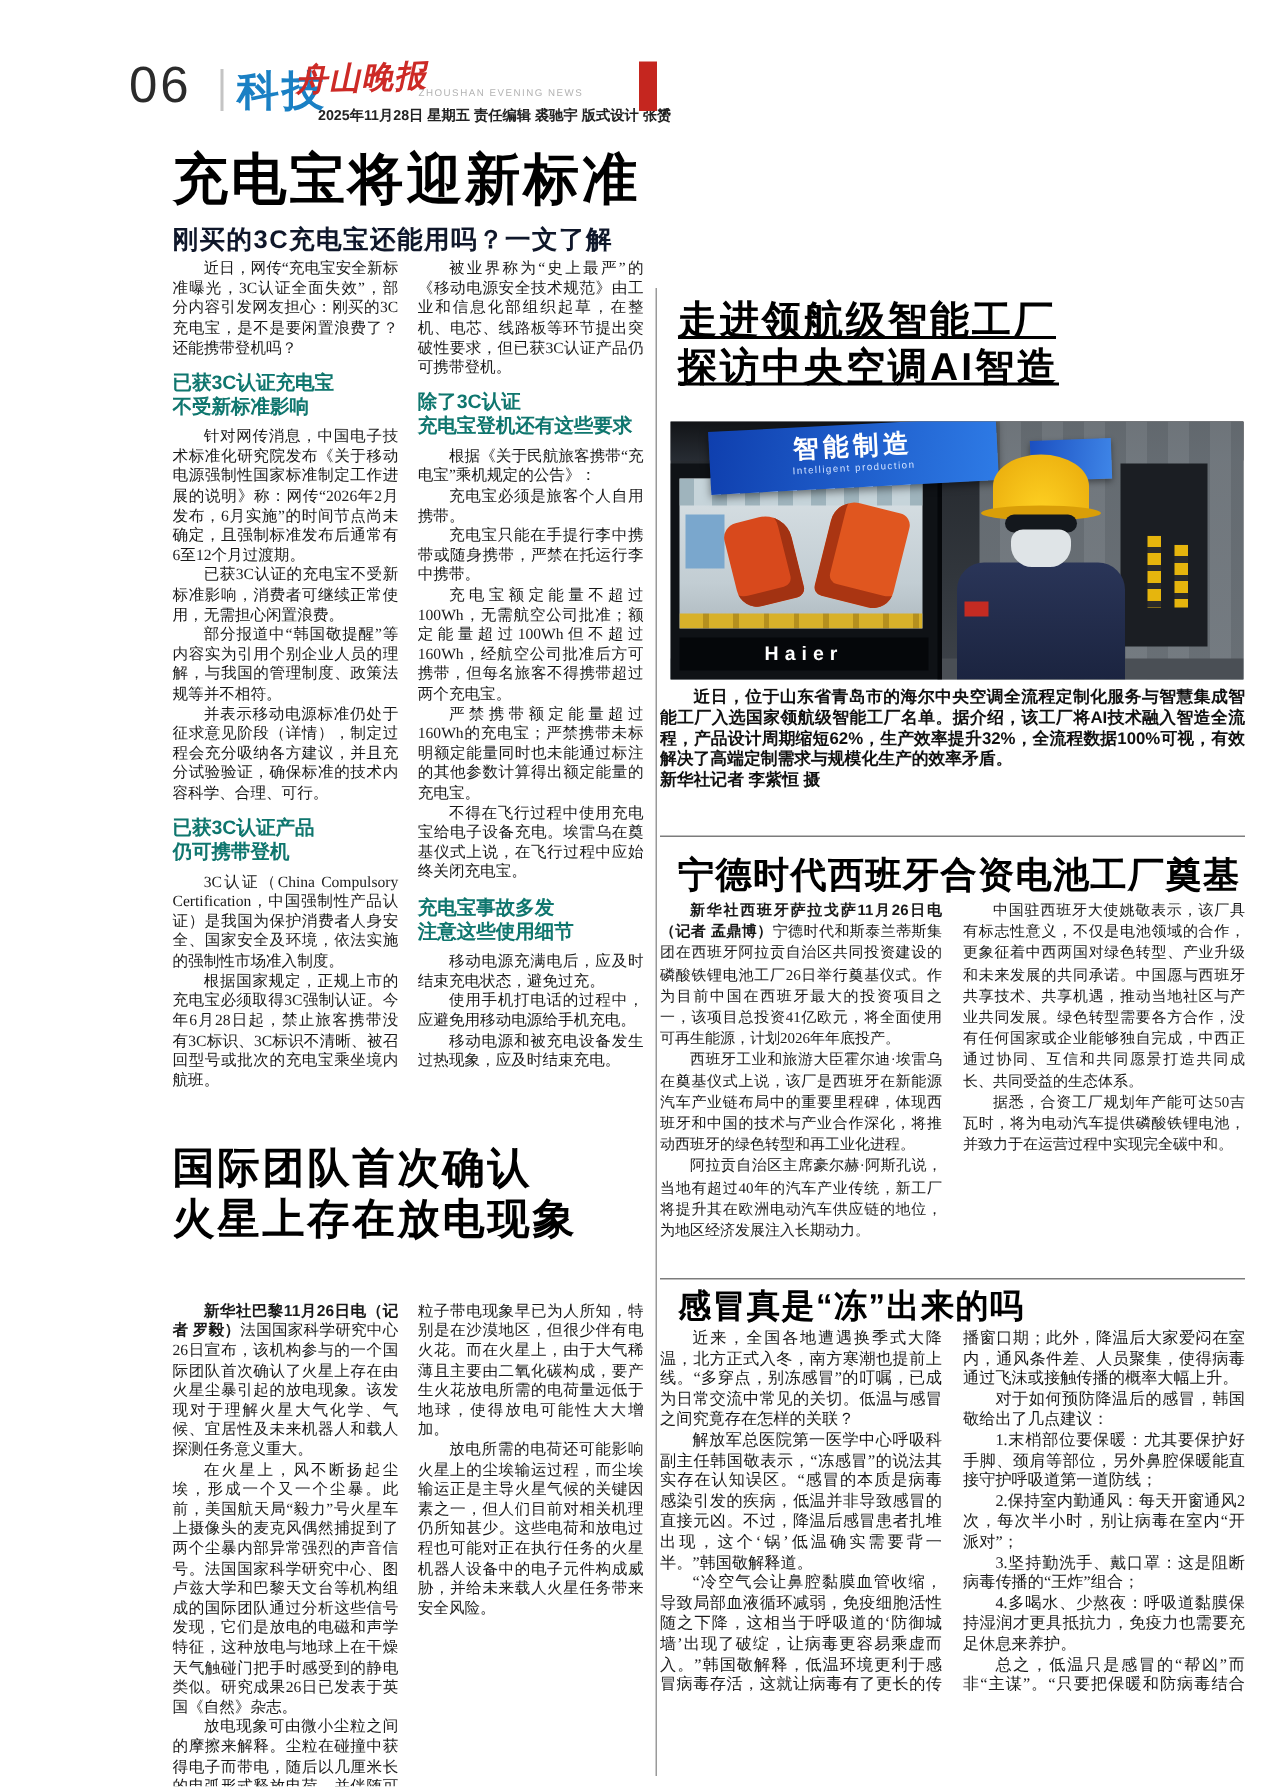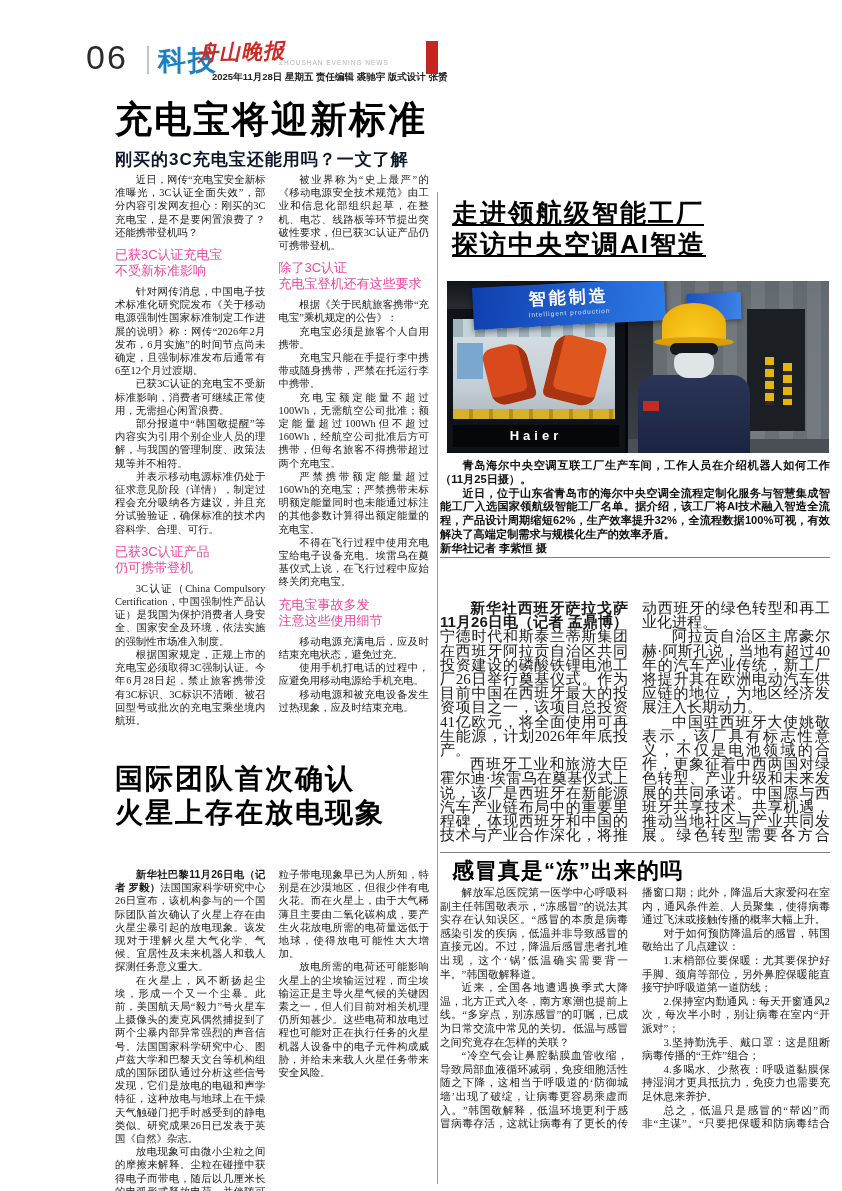--- a/index.html
+++ b/index.html
@@ -34,30 +34,30 @@
                  font-size:17px;font-weight:700;color:#0f172a;letter-spacing:1px;}
   .mars-headline{left:115px;top:762px;font-size:28px;line-height:34px;letter-spacing:2px;}
   .factory-headline{left:452px;top:198px;font-size:26px;line-height:31px;letter-spacing:2px;text-decoration:underline;}
   .catl-headline{left:452px;top:567px;font-size:24px;letter-spacing:1px;}
   .cold-headline{left:452px;top:856px;font-size:22px;letter-spacing:1px;}
 
   
   .flow{column-gap:13px;column-fill:auto;overflow:hidden;text-align:justify;}
   .flow .para{margin:0;text-indent:2em;}
   .flow .para b{font-family:"Liberation Sans",sans-serif;}
-  .flow .sub-h{font-family:"Liberation Sans",sans-serif;font-weight:400;color:#ec4899;
+  .flow .sub-h{font-family:"Liberation Sans",sans-serif;font-weight:700;color:#0f766e;
                white-space:pre-line;break-inside:avoid;text-indent:0;}
 
   .lead-flow{left:115px;top:173px;width:314px;height:562px;columns:2;
              font-size:10.4px;line-height:13.2px;}
   .lead-flow .sub-h{font-size:13px;line-height:16px;margin:8px 0 6px;}
   .mars-flow{left:115px;top:868px;width:314px;height:347px;columns:2;
              font-size:10.4px;line-height:13.2px;}
   .catl-flow{left:440px;top:601px;width:390px;height:250px;columns:2;column-gap:14px;
-             font-size:15px;line-height:14.2px;}
+             font-size:10px;line-height:14.2px;}
   .cold-flow{left:440px;top:886px;width:390px;height:256px;columns:2;column-gap:14px;
              font-size:10.8px;line-height:13.6px;}
 
   
   .caption-flow{left:440px;top:459px;width:390px;height:96px;overflow:hidden;text-align:justify;
              font-family:"Liberation Sans",sans-serif;font-weight:700;
              font-size:11.2px;line-height:13.8px;color:#111;}
   .caption-flow .para{margin:0;text-indent:2em;}
 
   
@@ -184,41 +184,41 @@
     </div>
     <div class="ph-torso"></div>
     <div class="ph-band"></div>
     <div class="ph-helmet"></div>
     <div class="ph-brim"></div>
     <div class="ph-goggles"></div>
     <div class="ph-mask"></div>
   </div>
 
   <div class="abs caption-flow">
-      <div class="para">青岛海尔中央空调互联工厂生产车间，工作人员在介绍机器人如何工作（11月25日摄）。</div>
       <div class="para">近日，位于山东省青岛市的海尔中央空调全流程定制化服务与智慧集成智能工厂入选国家领航级智能工厂名单。据介绍，该工厂将AI技术融入智造全流程，产品设计周期缩短62%，生产效率提升32%，全流程数据100%可视，有效解决了高端定制需求与规模化生产的效率矛盾。</div>
       <div class="credit">新华社记者 李紫恒 摄</div>
     </div>
 
   <div class="abs h-rule h-rule1"></div>
 
+  <div class="abs headline catl-headline">宁德时代西班牙合资电池工厂奠基</div>
   <div class="abs flow catl-flow">
       <div class="para"><b>新华社西班牙萨拉戈萨11月26日电（记者 孟鼎博）</b>宁德时代和斯泰兰蒂斯集团在西班牙阿拉贡自治区共同投资建设的磷酸铁锂电池工厂26日举行奠基仪式。作为目前中国在西班牙最大的投资项目之一，该项目总投资41亿欧元，将全面使用可再生能源，计划2026年年底投产。</div>
       <div class="para">西班牙工业和旅游大臣霍尔迪·埃雷乌在奠基仪式上说，该厂是西班牙在新能源汽车产业链布局中的重要里程碑，体现西班牙和中国的技术与产业合作深化，将推动西班牙的绿色转型和再工业化进程。</div>
       <div class="para">阿拉贡自治区主席豪尔赫·阿斯孔说，当地有超过40年的汽车产业传统，新工厂将提升其在欧洲电动汽车供应链的地位，为地区经济发展注入长期动力。</div>
       <div class="para">中国驻西班牙大使姚敬表示，该厂具有标志性意义，不仅是电池领域的合作，更象征着中西两国对绿色转型、产业升级和未来发展的共同承诺。中国愿与西班牙共享技术、共享机遇，推动当地社区与产业共同发展。绿色转型需要各方合作，没有任何国家或企业能够独自完成，中西正通过协同、互信和共同愿景打造共同成长、共同受益的生态体系。</div>
       <div class="para">据悉，合资工厂规划年产能可达50吉瓦时，将为电动汽车提供磷酸铁锂电池，并致力于在运营过程中实现完全碳中和。</div>
     </div>
 
   <div class="abs h-rule h-rule2"></div>
 
   <div class="abs headline cold-headline">感冒真是“冻”出来的吗</div>
   <div class="abs flow cold-flow">
+      <div class="para">近来，全国各地遭遇换季式大降温，北方正式入冬，南方寒潮也提前上线。“多穿点，别冻感冒”的叮嘱，已成为日常交流中常见的关切。低温与感冒之间究竟存在怎样的关联？</div>
       <div class="para">解放军总医院第一医学中心呼吸科副主任韩国敬表示，“冻感冒”的说法其实存在认知误区。“感冒的本质是病毒感染引发的疾病，低温并非导致感冒的直接元凶。不过，降温后感冒患者扎堆出现，这个‘锅’低温确实需要背一半。”韩国敬解释道。</div>
-      <div class="para">近来，全国各地遭遇换季式大降温，北方正式入冬，南方寒潮也提前上线。“多穿点，别冻感冒”的叮嘱，已成为日常交流中常见的关切。低温与感冒之间究竟存在怎样的关联？</div>
       <div class="para">“冷空气会让鼻腔黏膜血管收缩，导致局部血液循环减弱，免疫细胞活性随之下降，这相当于呼吸道的‘防御城墙’出现了破绽，让病毒更容易乘虚而入。”韩国敬解释，低温环境更利于感冒病毒存活，这就让病毒有了更长的传播窗口期；此外，降温后大家爱闷在室内，通风条件差、人员聚集，使得病毒通过飞沫或接触传播的概率大幅上升。</div>
       <div class="para">对于如何预防降温后的感冒，韩国敬给出了几点建议：</div>
       <div class="para">1.末梢部位要保暖：尤其要保护好手脚、颈肩等部位，另外鼻腔保暖能直接守护呼吸道第一道防线；</div>
       <div class="para">2.保持室内勤通风：每天开窗通风2次，每次半小时，别让病毒在室内“开派对”；</div>
       <div class="para">3.坚持勤洗手、戴口罩：这是阻断病毒传播的“王炸”组合；</div>
       <div class="para">4.多喝水、少熬夜：呼吸道黏膜保持湿润才更具抵抗力，免疫力也需要充足休息来养护。</div>
       <div class="para">总之，低温只是感冒的“帮凶”而非“主谋”。“只要把保暖和防病毒结合好，再给免疫力‘充充电’，即便寒潮来袭，也能稳稳应对。”韩国敬提醒。</div>
     </div>
 
 </div>

